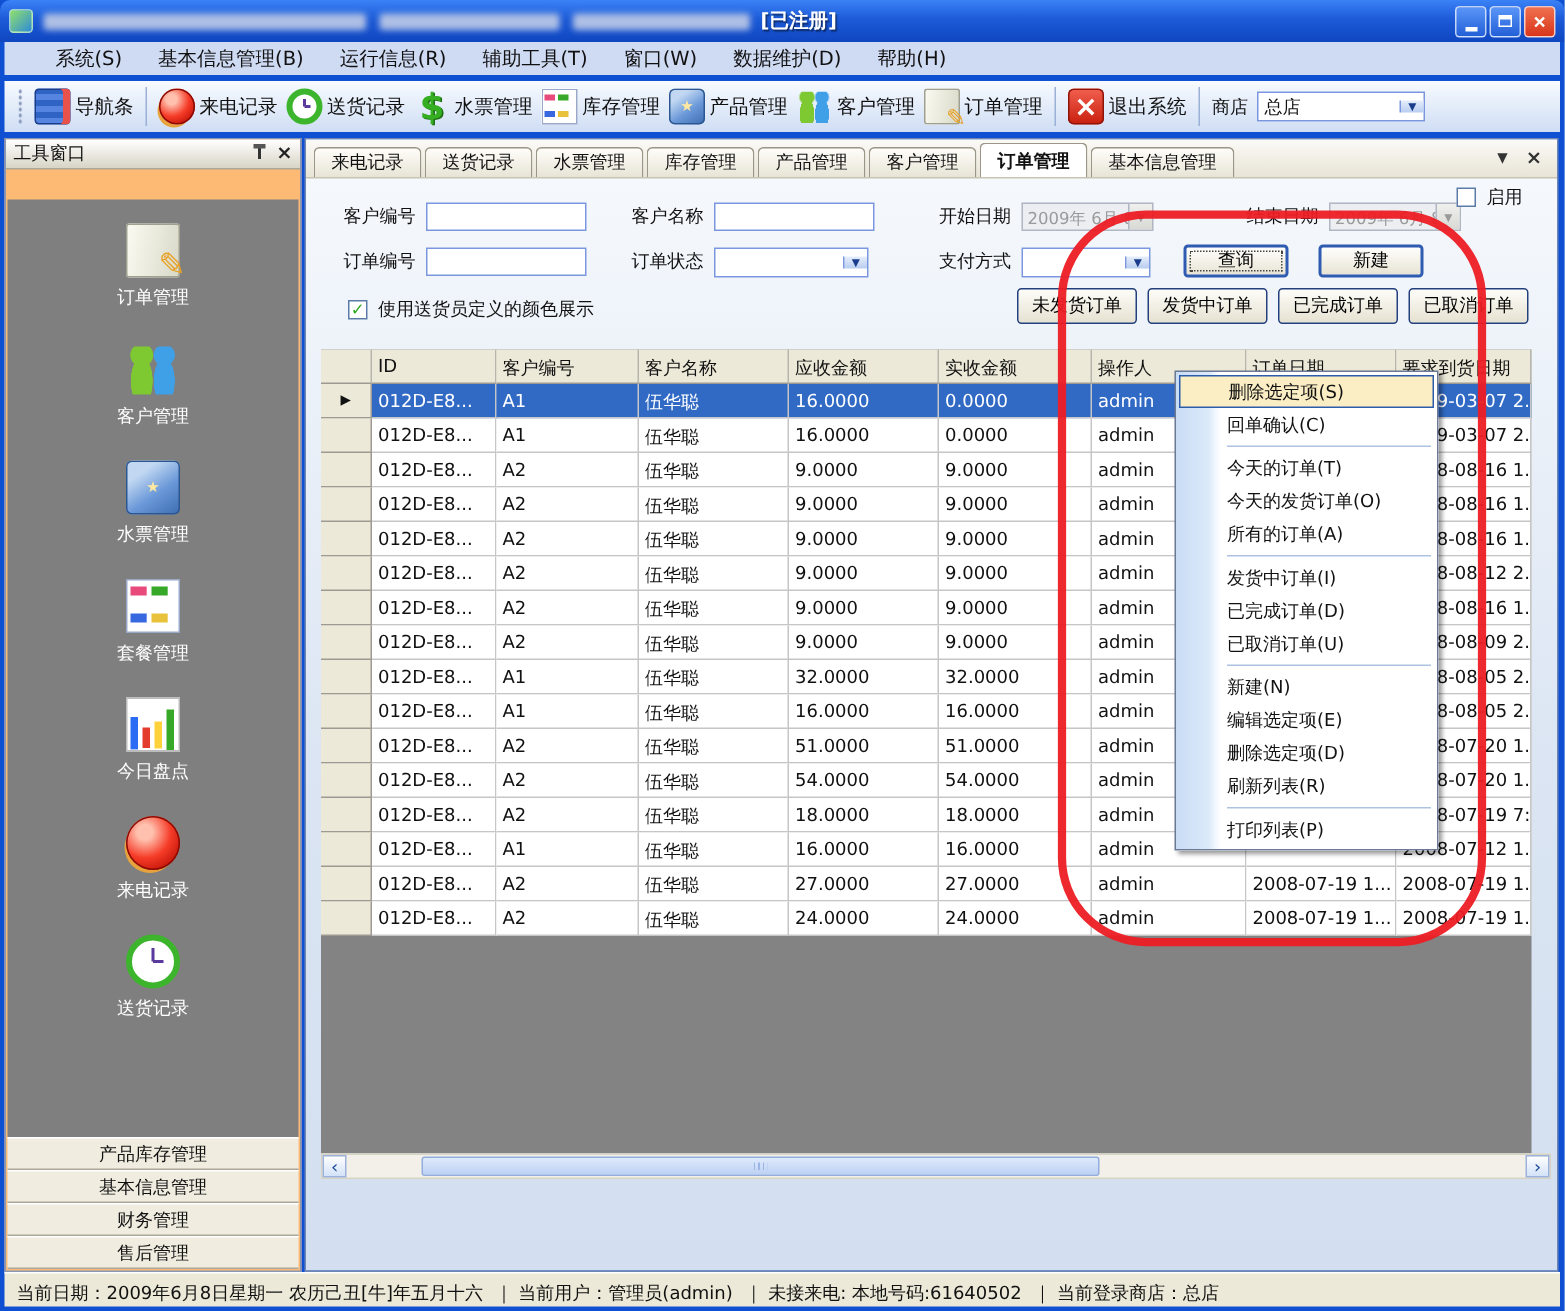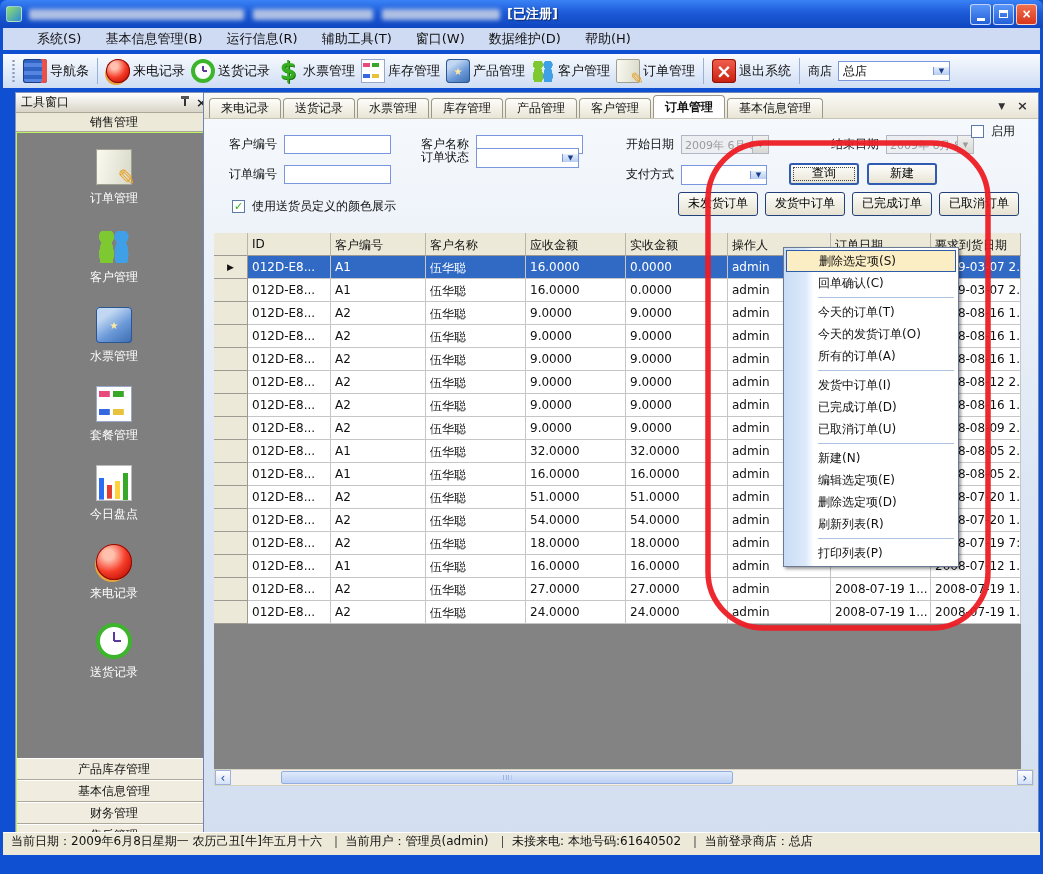--- a/index.html
+++ b/index.html
@@ -36,21 +36,21 @@
   .tb-item .icon{width:24px;height:24px;position:relative;display:flex;align-items:center;justify-content:center;flex:none}
   .tb-label{font-size:13px;white-space:nowrap}
   .tb-sep{width:1px;height:26px;background:#9ab0d4;margin:0 5px}
   .shop-group{display:flex;align-items:center;gap:6px;margin-left:3px}
   .combo{height:20px;background:#fff;border:1px solid #7a96df;display:flex;align-items:center}
   .combo-val{flex:1;padding:2px 4px;overflow:hidden;white-space:nowrap}
   .combo-btn{width:16px;background:linear-gradient(#e6eefb,#b8cdf0);border-left:1px solid #7a96df;display:flex;align-items:center;justify-content:center;font-size:7px;color:#1a3c8c}
   .shop-combo{width:112px}
 
   
-  .sidebar{position:absolute;left:15px;top:92px;width:198px;bottom:26px;background:#bef264;border:1px solid #8a98b8}
+  .sidebar{position:absolute;left:3px;top:92px;width:198px;bottom:26px;background:#fdba74;border:1px solid #8a98b8}
   .sb-header{height:20px;display:flex;align-items:center;background:linear-gradient(#fff,#d8d4c6);border-bottom:1px solid #aca899;padding:0 5px;gap:6px}
   .sb-title{flex:1}
   .pin-icon{width:10px;height:13px;position:relative;display:inline-block}
   .pin-icon::before{content:"";position:absolute;left:4px;top:2px;width:2px;height:8px;background:#333}
   .pin-icon::after{content:"";position:absolute;left:1px;top:0;width:8px;height:3px;background:#555}
   .sb-close{color:#222;font-weight:bold;font-size:13px;line-height:1}
   .sb-section-bar{height:19px;text-align:center;line-height:19px;background:#ece9d8;border-bottom:1px solid #aca899}
   .sb-panel{position:absolute;left:1px;right:1px;top:40px;bottom:89px;background:#7f7f7f;display:flex;flex-direction:column;align-items:center;padding-top:16px;gap:21px;overflow:hidden}
   .sb-item{display:flex;flex-direction:column;align-items:center;gap:5px;color:#fff}
   .sb-item .icon{width:36px;height:36px;position:relative;display:flex;align-items:center;justify-content:center}
@@ -100,23 +100,23 @@
   .btn{background:linear-gradient(#fefefc,#e8e4d4);border:1px solid #2f5bb0;border-radius:3px;font:inherit;white-space:nowrap}
   .btn-query,.btn-new{width:70px;height:22px;border-width:2px}
   .btn-query{outline:1px dotted #444;outline-offset:-5px}
   .statusbtn{height:24px;padding:0 9px;background:linear-gradient(#fdfdf8,#e6e2d2);border:1px solid #24407c;border-radius:3px;font:inherit;white-space:nowrap}
   #fg-custno{left:25px;top:41px}
   #fg-custname{left:217px;top:41px}
   #fg-start{left:422px;top:41px}
   #fg-end{left:627px;top:41px}
   #fg-enable{left:767px;top:28px}
   #fg-orderno{left:25px;top:71px}
-  #fg-status{left:217px;top:54px}
+  #fg-status{left:217px;top:71px}
   #fg-pay{left:422px;top:71px}
-  #fg-actions{left:585px;top:70px;gap:8px}
+  #fg-actions{left:585px;top:70px;gap:20px}
   #fg-color{left:28px;top:103px}
   #fg-statusbtns{right:19px;top:100px;gap:7px}
 
   
   .table-area{position:absolute;left:10px;top:140px;width:807px;height:536px;background:#838383;overflow:hidden}
   .thead,.trow{display:flex;height:23px}
   .thead{background:#ece9d8}
   .hcell{border-right:1px solid #b8b5ae;border-bottom:1px solid #9c9a92;padding:4px 0 0 4px;overflow:hidden;white-space:nowrap;flex:none;background:#ece9d8}
   .trow{background:#fff}
   .tcell{border-right:1px solid #c6c6c6;border-bottom:1px solid #c6c6c6;padding:4px 0 0 4px;overflow:hidden;white-space:nowrap;flex:none;background:#fff}
@@ -142,21 +142,21 @@
 
   
   .ctx-menu{position:absolute;left:783px;top:247px;width:176px;z-index:60;
     background:linear-gradient(90deg,#c9dcf5 0,#dceafa 22px,#f4f9ff 27px,#fff 30px);
     border:1px solid #6b7994;box-shadow:2px 2px 3px rgba(0,0,0,.4);padding:2px}
   .ctx-item{height:22px;line-height:22px;padding-left:32px;white-space:nowrap}
   .ctx-item.highlighted{background:#fbedc4;border:1px solid #2c5dab;line-height:20px}
   .ctx-item.separator{height:1px;margin:3px 2px 3px 32px;background:#aec3e2;padding:0}
 
   
-  .statusbar{position:absolute;left:3px;right:3px;bottom:19px;height:23px;background:#ece9d8;border-top:1px solid #fff;display:flex;align-items:flex-start;padding:0 8px;gap:8px;white-space:nowrap;overflow:hidden}
+  .statusbar{position:absolute;left:3px;right:3px;bottom:3px;height:23px;background:#ece9d8;border-top:1px solid #fff;display:flex;align-items:flex-end;padding:0 8px;gap:8px;white-space:nowrap;overflow:hidden}
 
   
   .annotation{position:absolute;left:698px;top:133px;z-index:99;pointer-events:none}
 </style>
 </head>
 <body>
 
 <div class="window">
 
   <div class="titlebar">
@@ -238,21 +238,20 @@
       </div>
     </div>
   </div>
 
   <div class="sidebar">
     <div class="sb-header">
       <span class="sb-title">工具窗口</span>
       <span class="pin-icon"></span>
       <span class="sb-close">×</span>
     </div>
-    <div class="sb-section-bar">销售管理</div>
     <div class="sb-panel">
       <div class="sb-item">
           <span class="icon scroll-pen-icon"></span>
           <span class="sb-label">订单管理</span>
         </div>
         <div class="sb-item">
           <span class="icon people-icon"></span>
           <span class="sb-label">客户管理</span>
         </div>
         <div class="sb-item">

